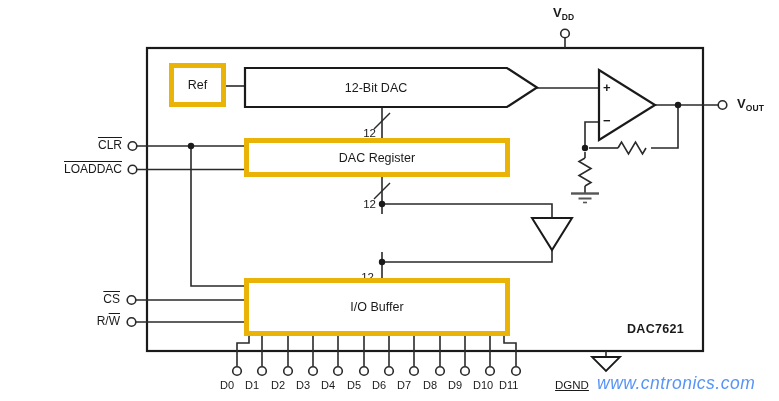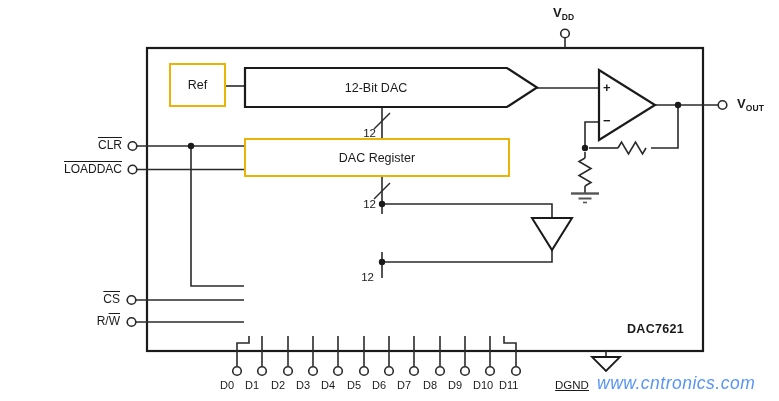--- a/index.html
+++ b/index.html
@@ -2,21 +2,21 @@
 <html><head>
 <meta charset="utf-8">
 <style>
   html,body{margin:0;padding:0;background:#fff;}
   .canvas{
     position:relative;width:779px;height:401px;background:#ffffff;
     font-family:"Liberation Sans",sans-serif;color:#1a1a1a;overflow:hidden;
   }
   svg.wires{position:absolute;left:0;top:0;}
   .block{
-    position:absolute;box-sizing:border-box;border:2px solid #eab308;background:#fff;
+    position:absolute;box-sizing:border-box;border:5px solid #eab308;background:#fff;
     display:flex;align-items:center;justify-content:center;font-size:12.5px;
   }
   .flabel{ 
     position:absolute;display:flex;align-items:center;justify-content:center;
     font-size:12.5px;background:transparent;
   }
   .pinlabel{position:absolute;font-size:12px;white-space:nowrap;}
   .r{text-align:right;}
   .c{text-align:center;}
   .ovl{text-decoration:overline;margin-top:46px;}
@@ -150,20 +150,23 @@
 
   <div class="flabel ontop" style="left:245px;top:68px;width:262px;height:39px;">
     <span>12-Bit DAC</span>
   </div>
 
   <div class="block ontop" style="left:244px;top:138px;width:266px;height:39px;">
     <span>DAC Register</span>
   </div>
 
 
+  <div class="block ontop" style="left:244px;top:278px;width:266px;height:58px;">
+    <span>I/O Buffer</span>
+  </div>
 
   <div class="buswidth" style="left:348px;top:112px;">12</div>
   <div class="buswidth" style="left:348px;top:183px;">12</div>
   <div class="buswidth" style="left:346px;top:256px;">12</div>
 
   <div class="opsign" style="left:603px;top:80px;">+</div>
   <div class="opsign" style="left:603px;top:113px;">−</div>
 
   <div class="pinlabel vsub" style="left:553px;top:5px;">
     <span>V</span><span class="s">DD</span>

